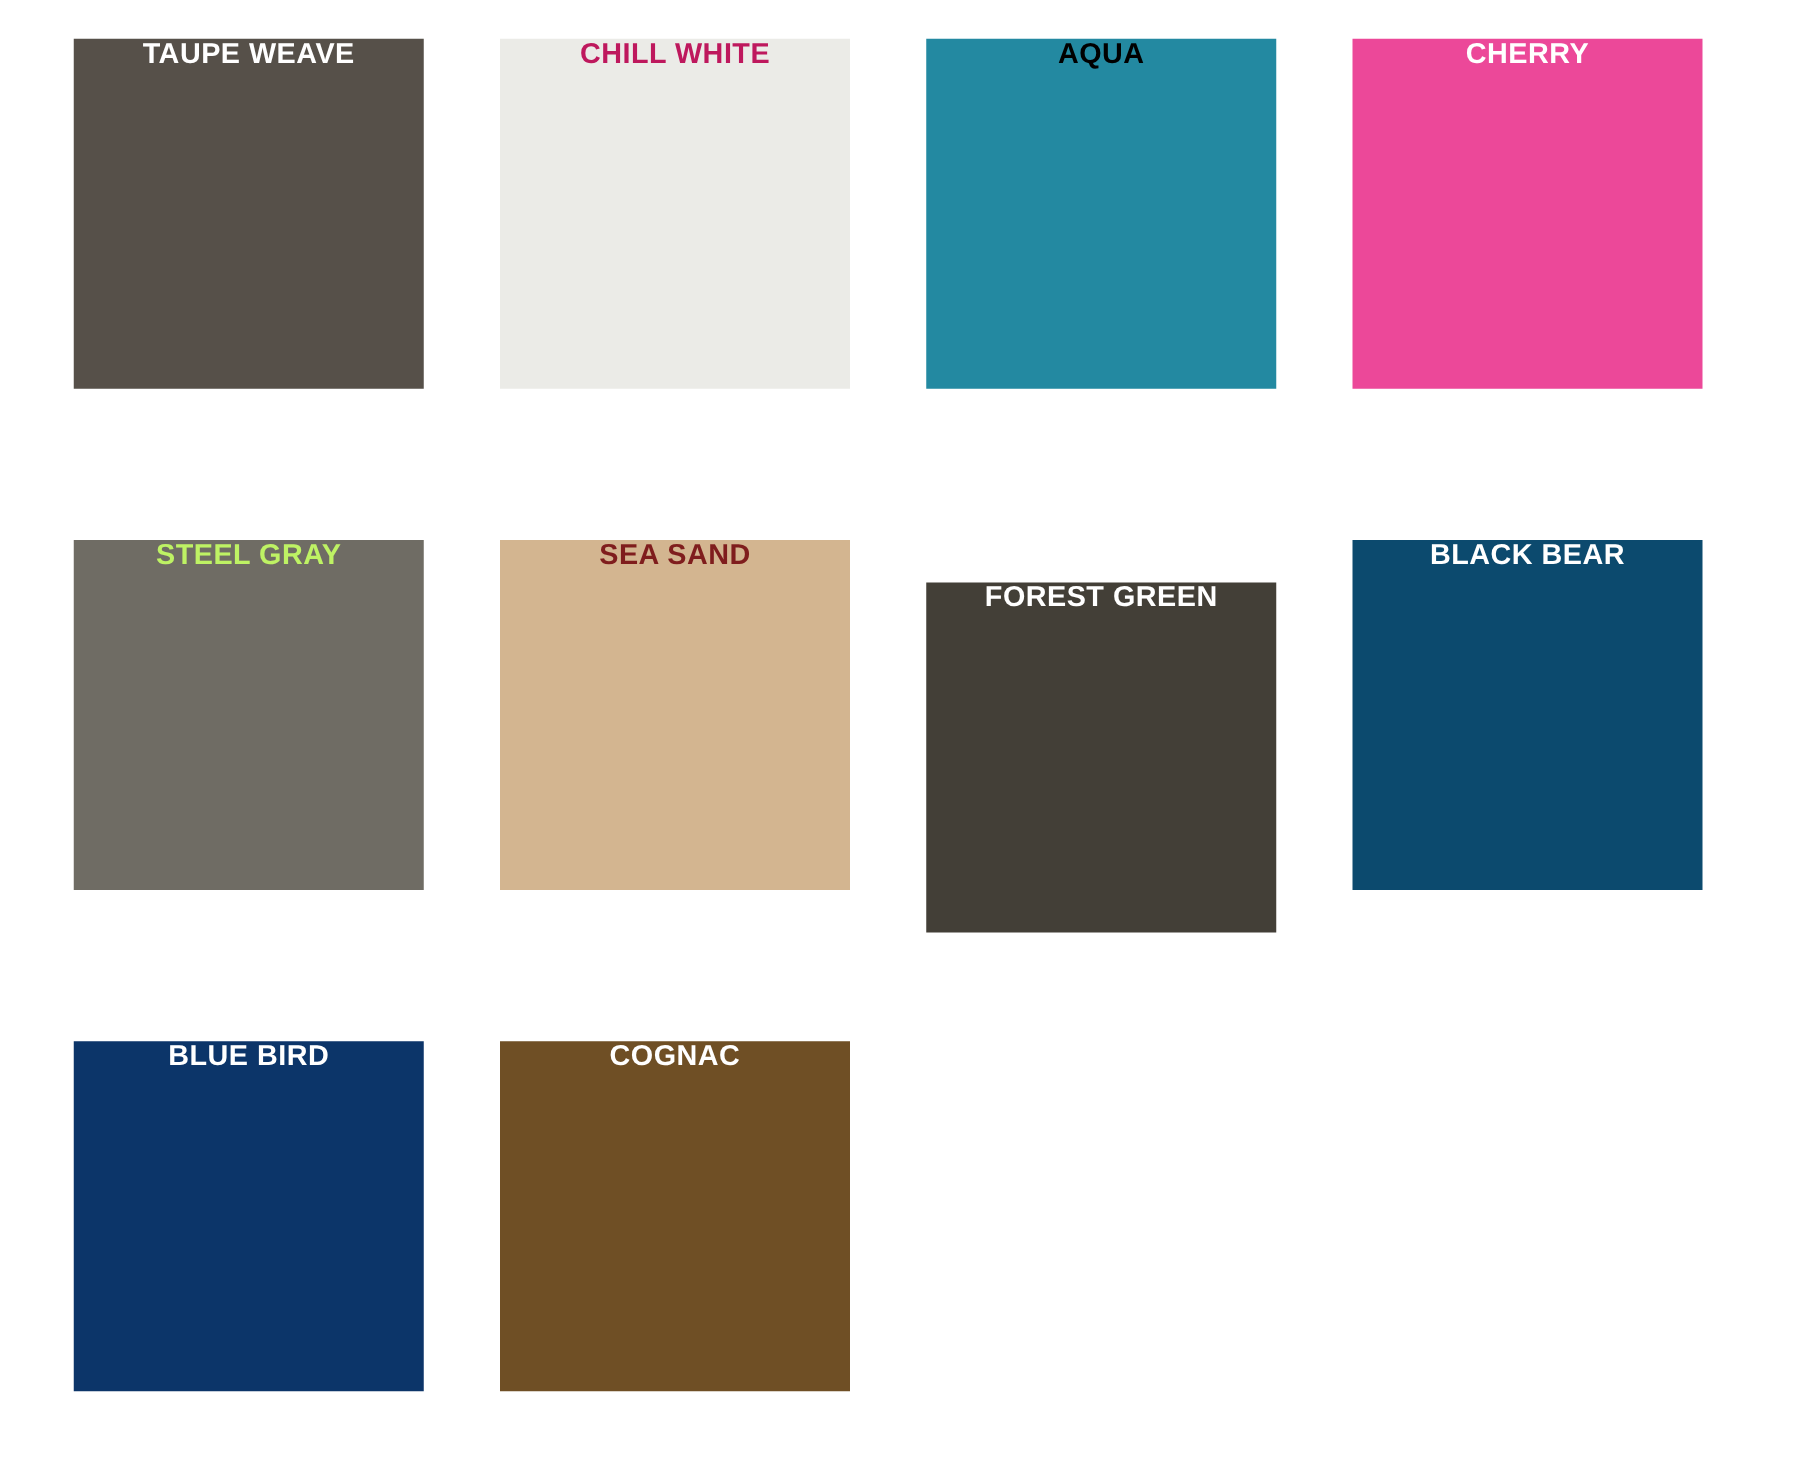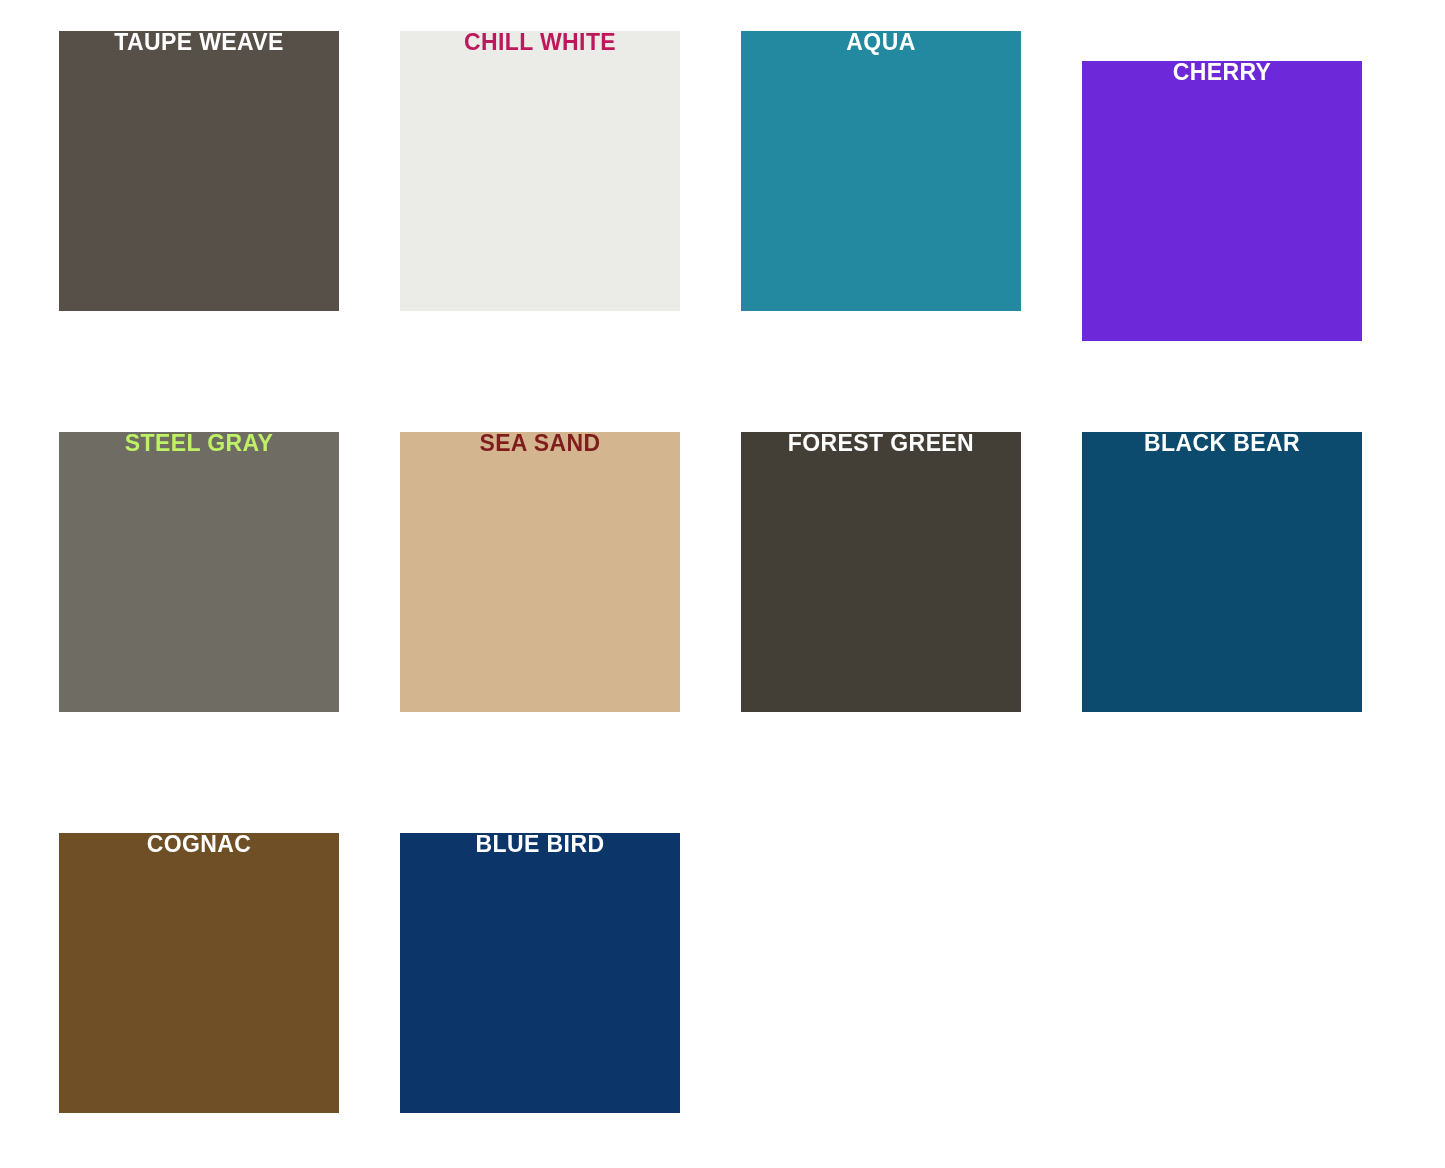--- a/index.html
+++ b/index.html
@@ -53,36 +53,36 @@
 <body>
 
 <div class="palette-grid">
     <div class="swatch" style="background: rgb(86, 80, 73);">
       <span class="swatch-label" style="color: rgb(255, 255, 255);">TAUPE WEAVE</span>
     </div>
     <div class="swatch" style="background: rgb(235, 235, 231);">
       <span class="swatch-label" style="color: #be185d;">CHILL WHITE</span>
     </div>
     <div class="swatch" style="background: rgb(35, 137, 161);">
-      <span class="swatch-label" style="color: #ffffff;">AQUA</span>
+      <span class="swatch-label" style="color: #000000;">AQUA</span>
     </div>
-    <div class="swatch" style="background: #6d28d9; margin-top: 30px;">
+    <div class="swatch" style="background: #ec4899;">
       <span class="swatch-label" style="color: rgb(255, 255, 255);">CHERRY</span>
     </div>
     <div class="swatch" style="background: rgb(111, 108, 100);">
       <span class="swatch-label" style="color: #bef264;">STEEL GRAY</span>
     </div>
     <div class="swatch" style="background: rgb(211, 181, 144);">
       <span class="swatch-label" style="color: #7f1d1d;">SEA SAND</span>
     </div>
-    <div class="swatch" style="background: rgb(67, 63, 55);">
+    <div class="swatch" style="background: rgb(67, 63, 55); margin-top: 34px;">
       <span class="swatch-label" style="color: rgb(255, 255, 255);">FOREST GREEN</span>
     </div>
     <div class="swatch" style="background: #0c4a6e;">
       <span class="swatch-label" style="color: rgb(255, 255, 255);">BLACK BEAR</span>
     </div>
+    <div class="swatch" style="background: rgb(12, 53, 105);">
+      <span class="swatch-label" style="color: rgb(255, 255, 255);">BLUE BIRD</span>
+    </div>
     <div class="swatch" style="background: rgb(111, 79, 37);">
       <span class="swatch-label" style="color: rgb(255, 255, 255);">COGNAC</span>
-    </div>
-    <div class="swatch" style="background: rgb(12, 53, 105);">
-      <span class="swatch-label" style="color: rgb(255, 255, 255);">BLUE BIRD</span>
     </div>
   </div>
 
 </body></html>

